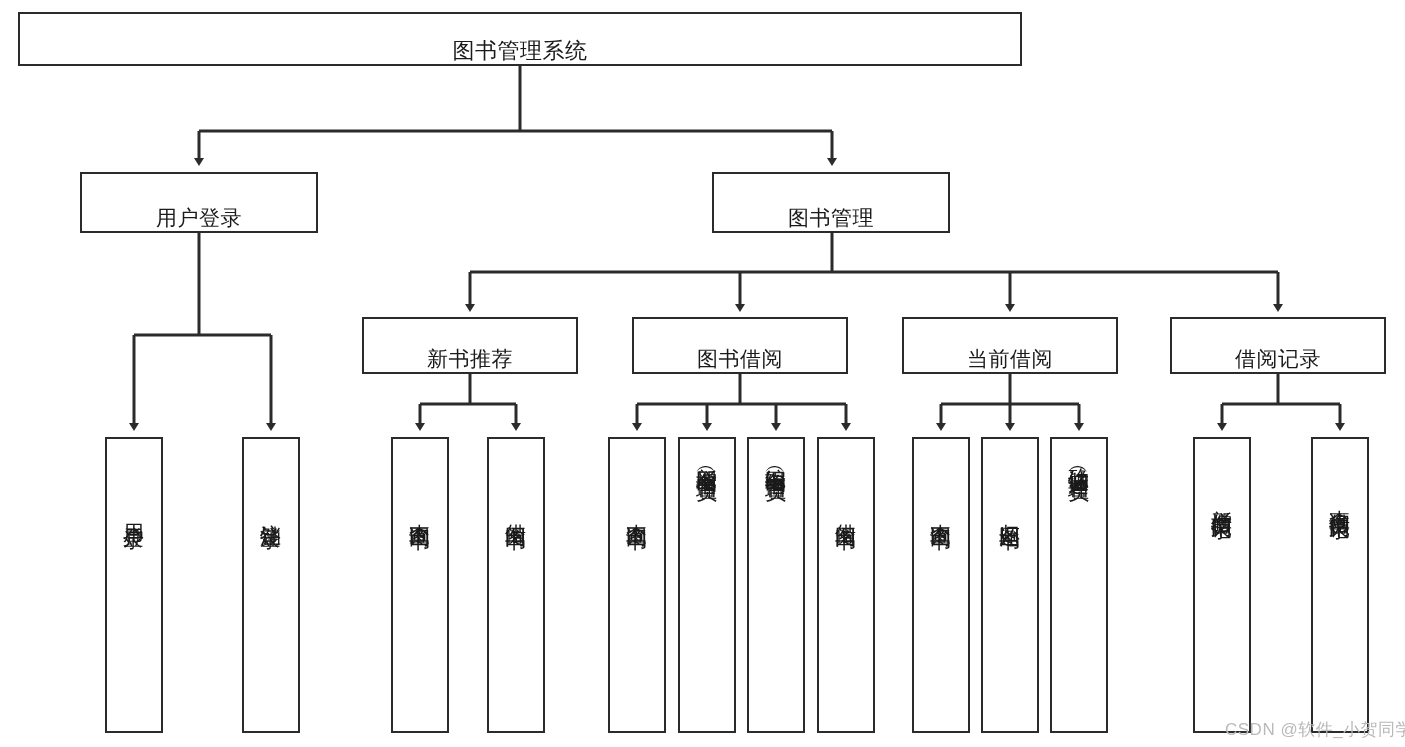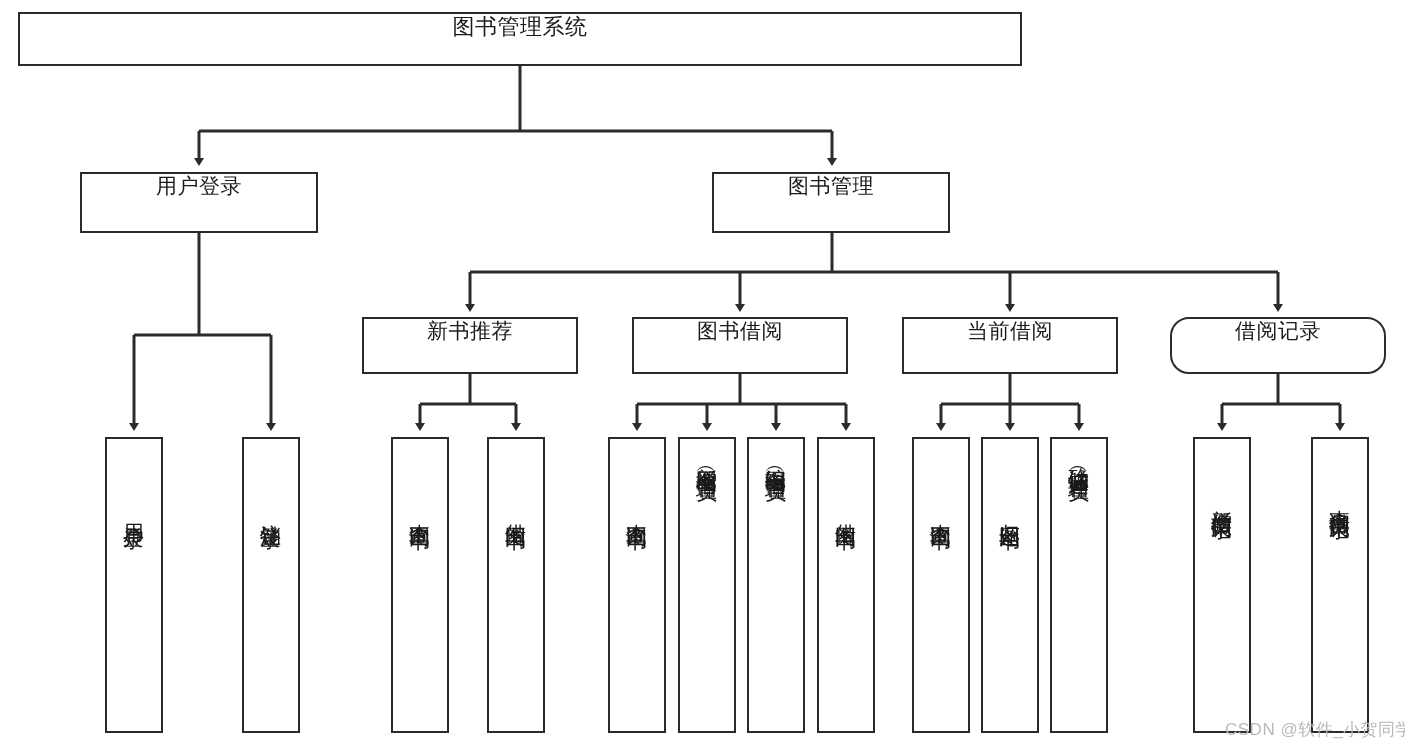--- a/index.html
+++ b/index.html
@@ -25,21 +25,21 @@
     width: 1405px;
     height: 747px;
     pointer-events: none;
   }
   .node {
     position: absolute;
     box-sizing: border-box;
     border: 2px solid #2b2b2b;
     background: #ffffff;
     display: flex;
-    align-items: flex-start;
+    align-items: flex-end;
     justify-content: center;
     color: #1a1a1a;
   }
   .node-label {
     display: block;
     text-align: center;
     line-height: 1.18;
     color: #1a1a1a;
     white-space: pre-line;
   }
@@ -156,21 +156,21 @@
   </div>
 
   <div class="node horiz" style="left:632px; top:317px; width:216px; height:57px;">
     <span class="node-label">图书借阅</span>
   </div>
 
   <div class="node horiz" style="left:902px; top:317px; width:216px; height:57px;">
     <span class="node-label">当前借阅</span>
   </div>
 
-  <div class="node horiz" style="left:1170px; top:317px; width:216px; height:57px;border-radius:19px;">
+  <div class="node horiz" style="left:1170px; top:317px; width:216px; height:57px;">
     <span class="node-label">借阅记录</span>
   </div>
 
   <div class="node vert short" style="left:105px; top:437px; width:58px; height:296px;">
     <span class="node-label">用户登录</span>
   </div>
 
   <div class="node vert short" style="left:242px; top:437px; width:58px; height:296px;">
     <span class="node-label">注销登录</span>
   </div>

